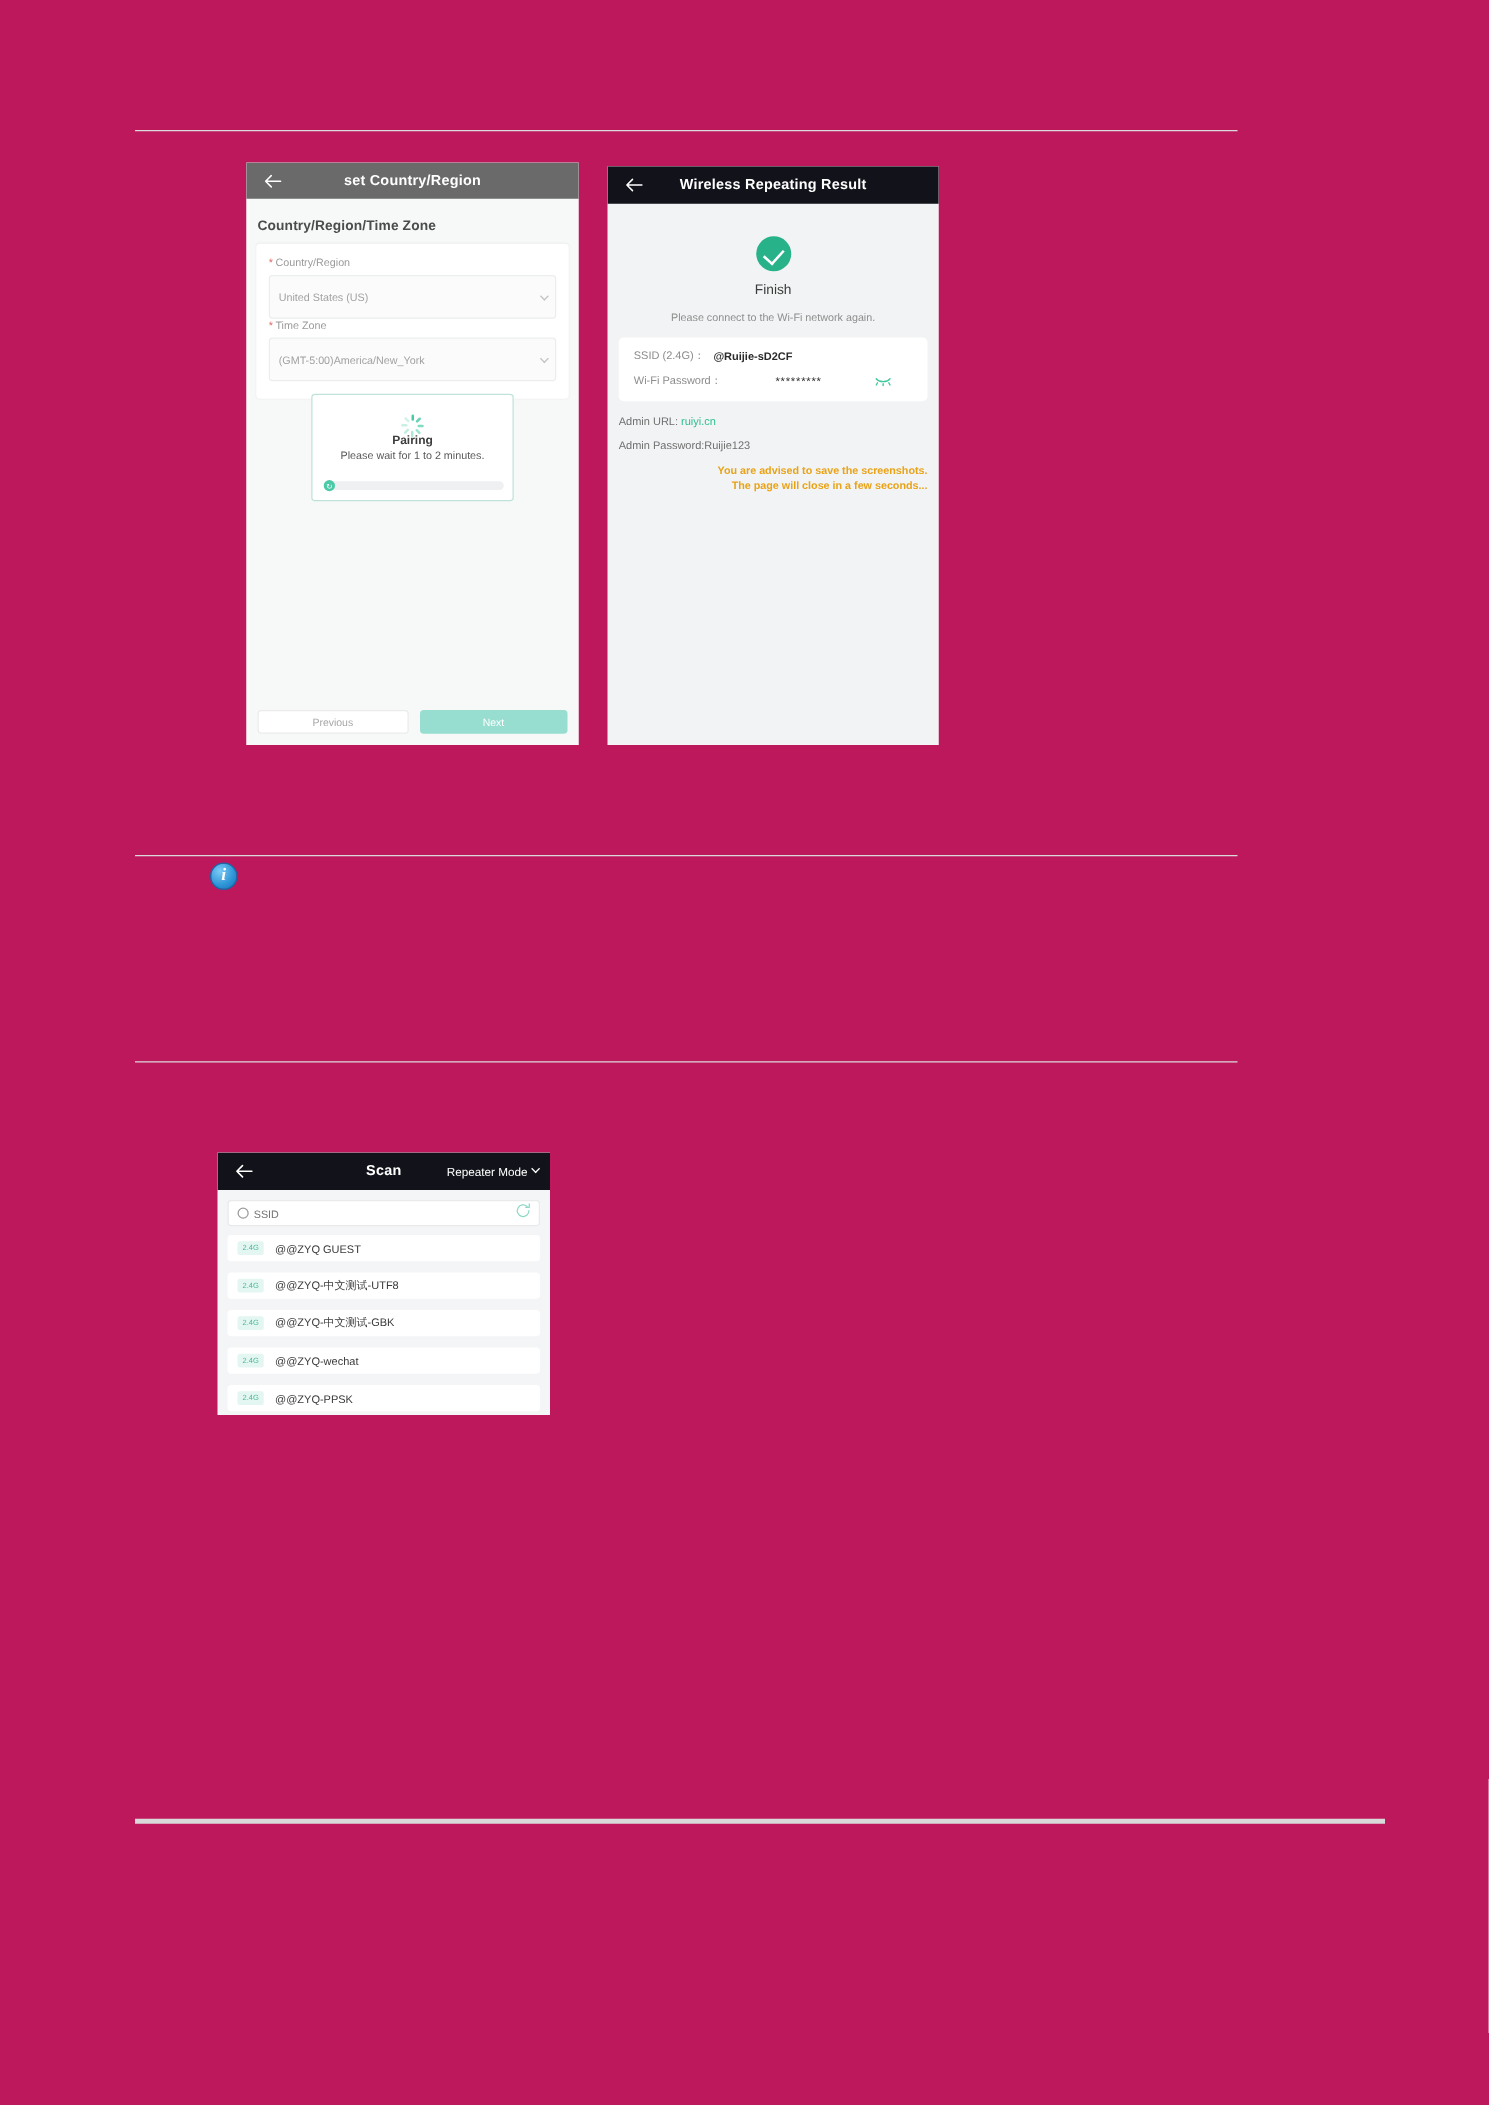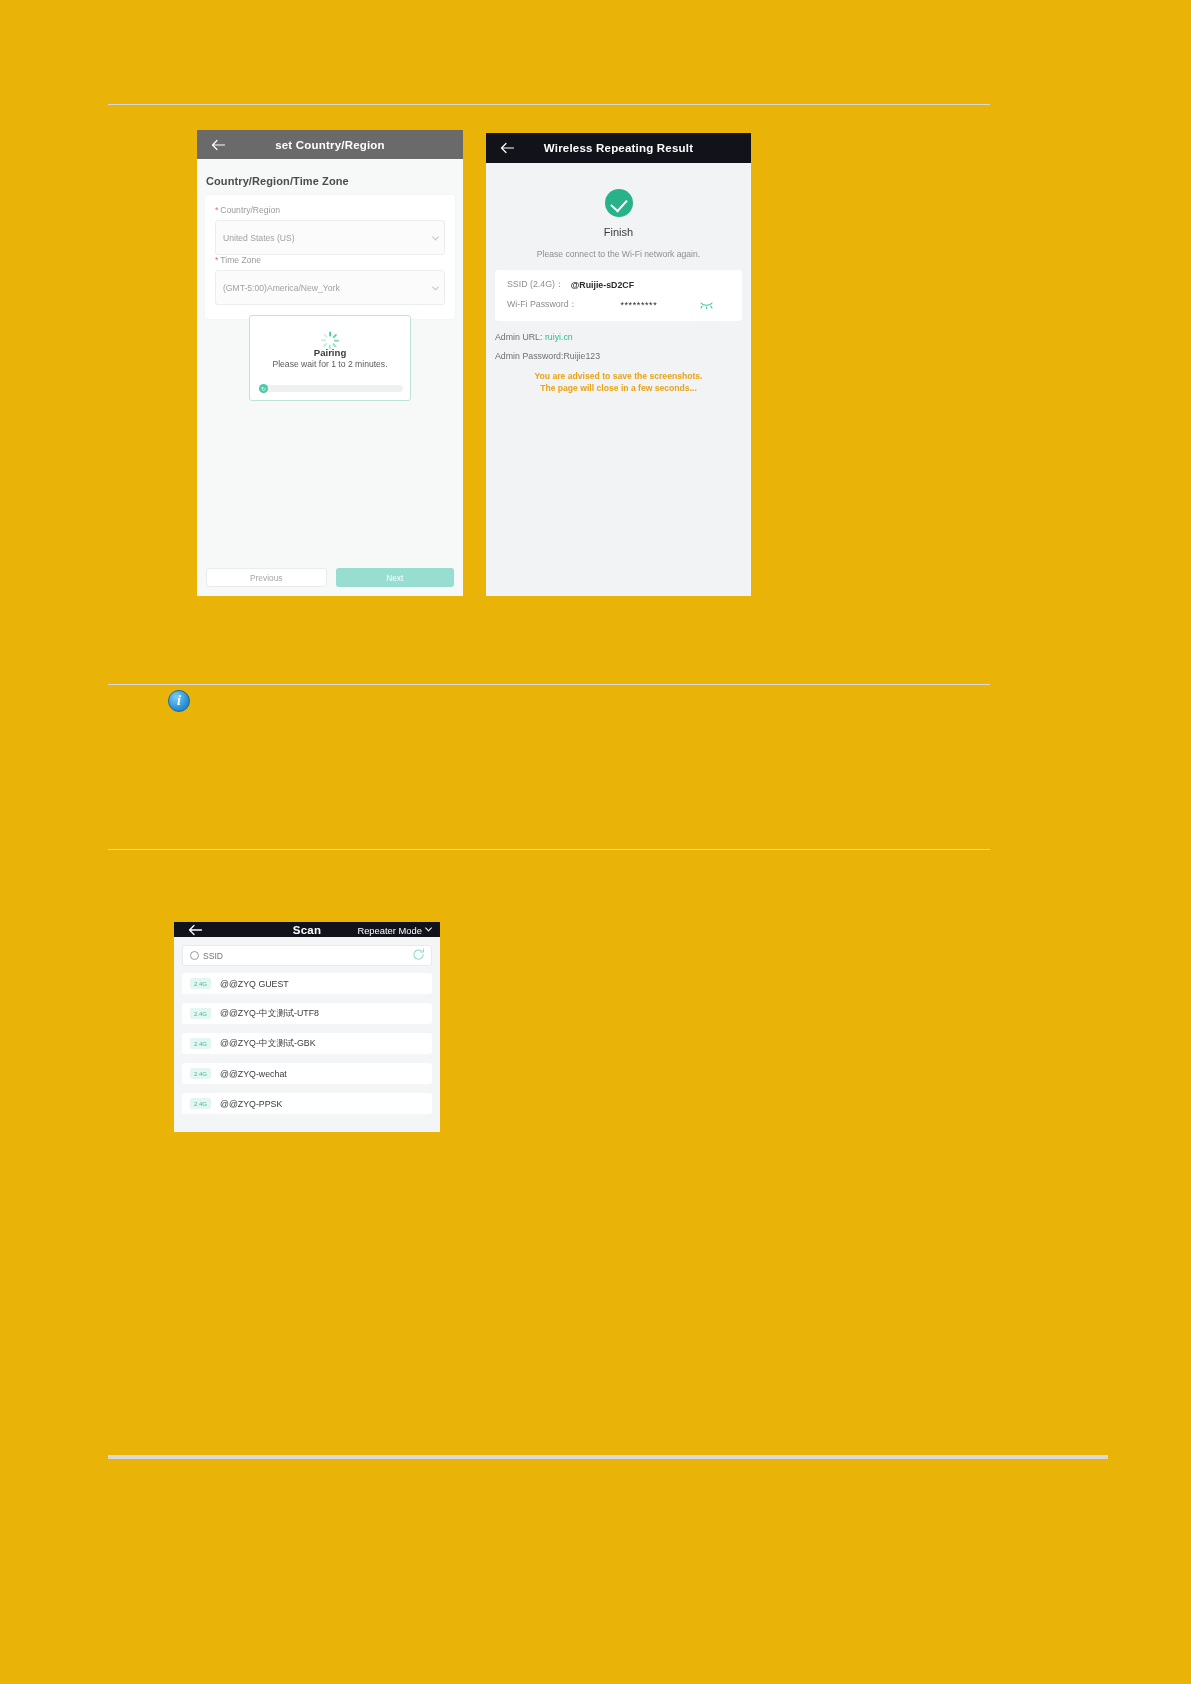--- a/index.html
+++ b/index.html
@@ -7,21 +7,21 @@
     width: 1191px;
     height: 1684px;
     background: #ffffff;
     font-family: "Liberation Sans", sans-serif;
     overflow: hidden;
   }
   .page {
     position: relative;
     width: 1191px;
     height: 1684px;
-    background: #eab308;
+    background: #be185d;
   }
 
   
   .hr {
     position: absolute;
     left: 108px;
     width: 882px;
     height: 1px;
     background: #d9d9d9;
   }
@@ -289,21 +289,21 @@
     margin: 11px 9px 0 9px;
     text-align: left;
   }
   .admin-line {
     font-size: 8.8px;
     color: #6f6f6f;
     margin-bottom: 9px;
   }
   .admin-link { color: #2ec08f; }
   .warn-line {
-    text-align: center;
+    text-align: right;
     font-size: 8.6px;
     color: #e8a317;
     font-weight: bold;
     line-height: 1.45;
   }
 
   
   .note-icon {
     position: absolute;
     left: 168px;
@@ -325,21 +325,21 @@
 
   
   #panel-scan {
     left: 174px;
     top: 922px;
     width: 266px;
     height: 210px;
     background: #f4f5f6;
   }
   #panel-scan .phone-bar {
-    height: 15px;
+    height: 30px;
     background: #12131a;
     font-size: 11.5px;
   }
   .scan-mode {
     position: absolute;
     right: 9px;
     top: 50%;
     transform: translateY(-50%);
     font-size: 9.4px;
     font-weight: normal;

